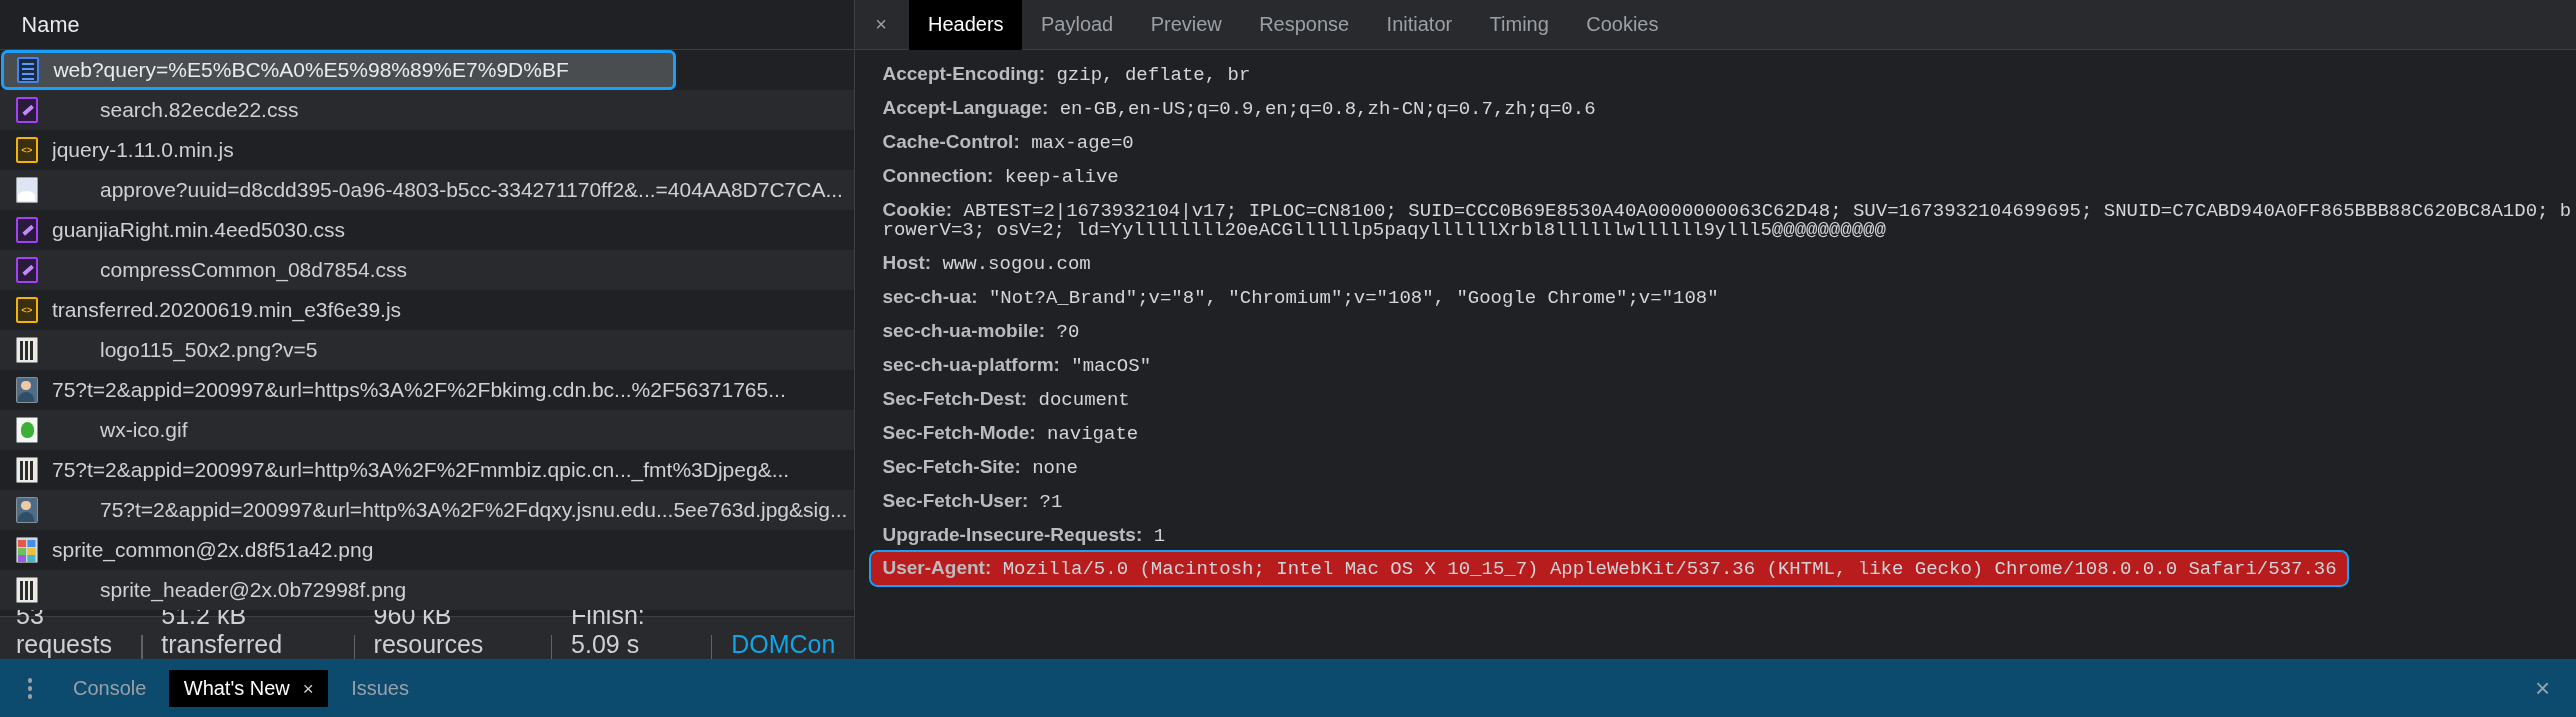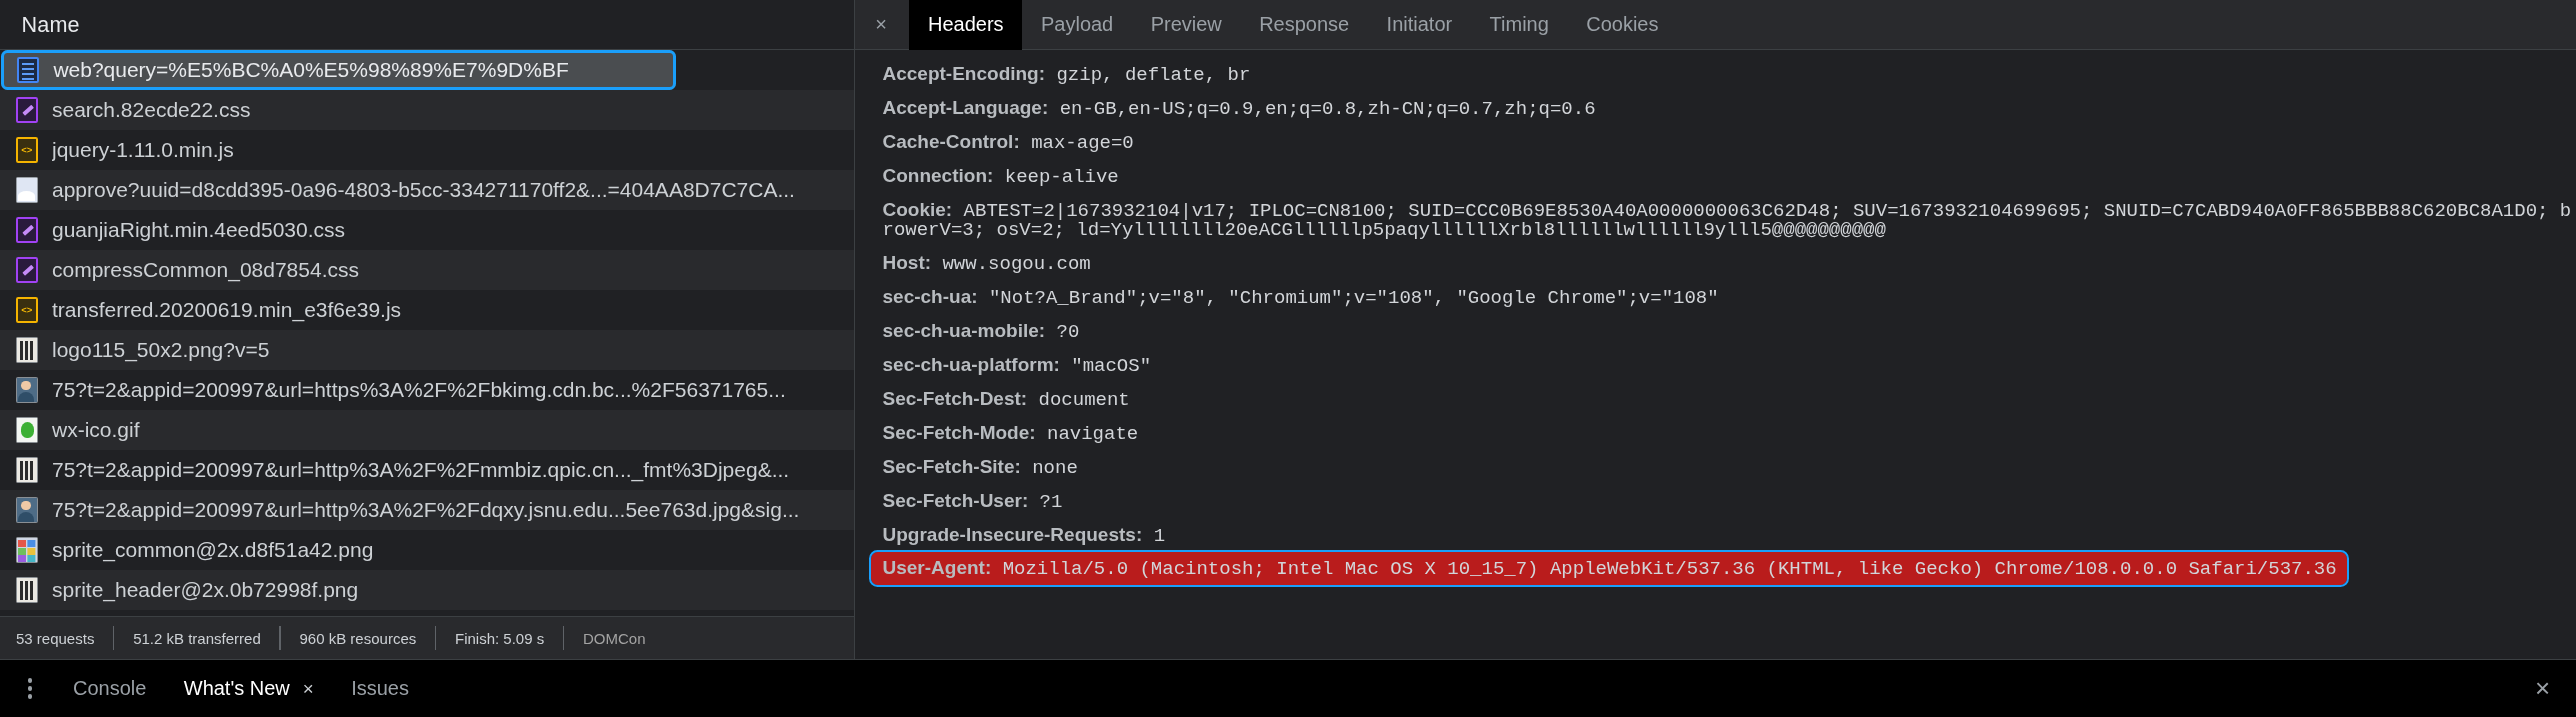--- a/index.html
+++ b/index.html
@@ -36,21 +36,21 @@
   .lp-list { flex: 1 1 auto; overflow: hidden; position: relative; }
 
   .row {
     height: 40px;
     display: flex; align-items: center;
     padding-left: 16px;
     color: #cdd1d5; font-size: 21px;
     white-space: nowrap;
     position: relative;
   }
-  .row.alt { background: #292a2d; }
+  .row.alt { background: #292a2d; gap: 48px; }
   .row .fname { overflow: hidden; text-overflow: ellipsis; white-space: nowrap; }
 
   .row.selected {
     background: #4a4d50;
     outline: 3.6px solid #1a9ffb;
     outline-offset: -3.6px;
     border-radius: 6.5px;
     width: 675px;
     margin-left: 1.4px;
     color: #e8eaed;
@@ -102,30 +102,30 @@
   }
   .ic-bw { background: #ebe9e3; border: 1.4px solid #8a8f94; border-radius: 1.4px; overflow: hidden; }
   .ic-bw::before {
     content: ""; position: absolute; left: 2.9px; top: 2.9px; width: 2.9px; height: 18.7px;
     background: #2b2b2b; box-shadow: 5px 0 0 #2b2b2b, 10px 0 0 #2b2b2b;
   }
 
   
   .lp-status {
     height: 43px; flex: 0 0 43px;
-    display: flex; align-items: center;
+    display: flex; align-items: flex-end;
     border-top: 1.4px solid #3c4043;
     background: #292a2d;
     padding-left: 16px;
-    color: #cdd1d5; font-size: 15px;
+    color: #cdd1d5; font-size: 25px;
   }
   .st-item { padding: 0 18.7px; }
   .st-item:first-child { padding-left: 0; }
   .st-sep { width: 1.4px; height: 24.5px; background: #5f6368; }
-  .st-dom { color: #a3a3a3; }
+  .st-dom { color: #0ea5e9; }
 
   
   .right-pane { flex: 1 1 auto; min-width: 0; display: flex; flex-direction: column; background: #202124; }
   .tabbar {
     height: 50px; flex: 0 0 50px;
     display: flex; align-items: center;
     border-bottom: 1.4px solid #3c4043;
     background: #292a2d;
     padding-left: 10px;
   }
@@ -160,21 +160,21 @@
     border-radius: 6.5px;
     background: #b91c1c;
     display: inline-block;
     padding: 5.8px 10px 5.8px 11.5px;
   }
 
   
   .drawer {
     height: 58px; flex: 0 0 58px;
     display: flex; align-items: center;
-    background: #000000;
+    background: #0c4a6e;
     border-top: 1.4px solid #3c4043;
     position: relative;
   }
   .kebab {
     width: 40px; margin-left: 10px; height: 40px;
     display: flex; flex-direction: column; align-items: center; justify-content: center; gap: 3.6px;
     cursor: pointer;
   }
   .kebab i { width: 4.3px; height: 4.3px; background: #9aa0a6; border-radius: 50%; display: block; }
   .dtab {

